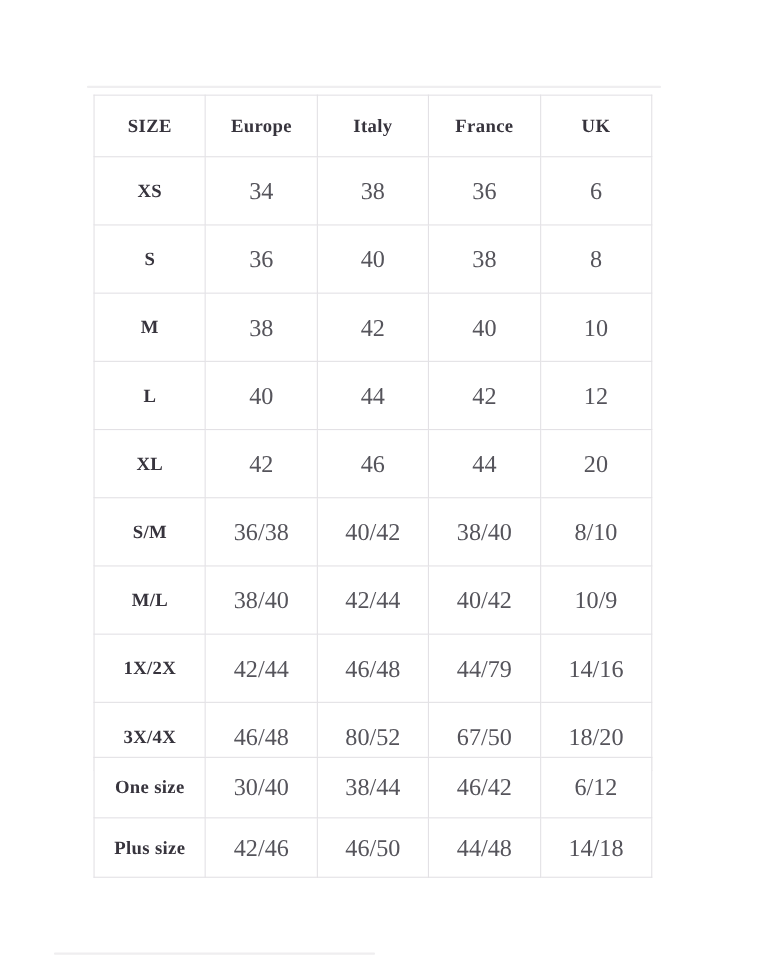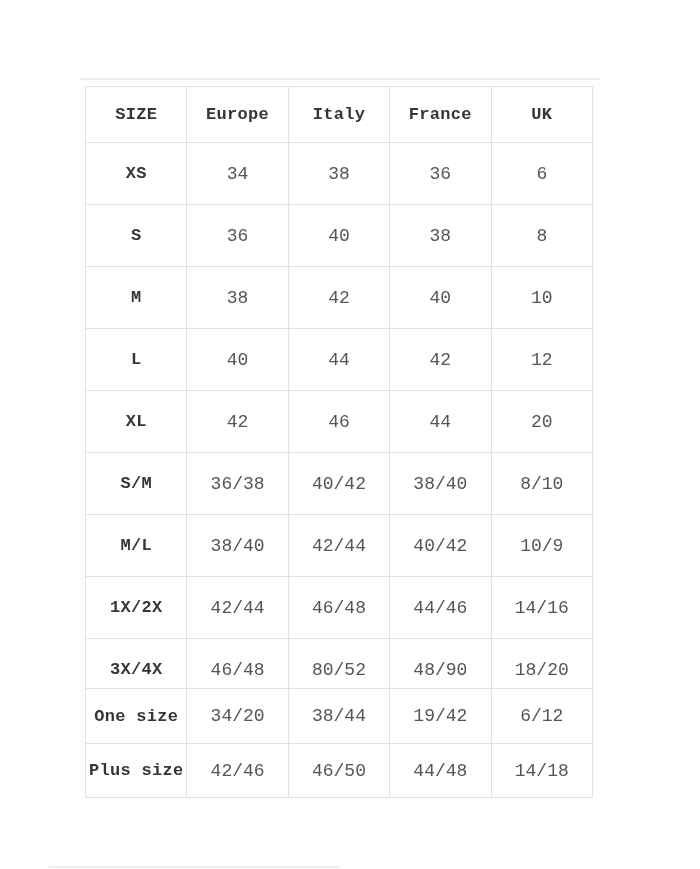--- a/index.html
+++ b/index.html
@@ -2,21 +2,21 @@
 <html style="--border-color: #e3e1e5; --header-text: #37343d; --value-text: #55545b;"><head>
 <meta charset="utf-8">
 <style>
   html, body { margin: 0; padding: 0; background: #ffffff; }
   .canvas {
     position: relative;
     width: 700px;
     height: 869px;
     background: #ffffff;
     overflow: hidden;
-    font-family: Liberation Mono, monospace;
+    font-family: Liberation Serif, serif;
   }
   .top-rule {
     position: absolute;
     left: 79px; top: 78px;
     width: 522px; height: 2px;
     background: #efeef0;
     border-radius: 2px;
   }
   .bottom-rule {
     position: absolute;
@@ -51,21 +51,21 @@
     color: var(--header-text, #37343d);
     letter-spacing: 0.3px;
   }
   .size-cell {
     font-size: 17px;
     font-weight: bold;
     color: var(--header-text, #37343d);
     letter-spacing: 0.3px;
   }
   .value-cell {
-    font-size: 18px;
+    font-size: 22px;
     font-weight: 400;
     color: var(--value-text, #55545b);
   }
 </style>
 </head>
 <body>
 
 <div class="canvas">
 
   <div class="top-rule"></div>
@@ -127,40 +127,40 @@
           <td class="size-cell">M/L</td>
           <td class="value-cell">38/40</td>
           <td class="value-cell">42/44</td>
           <td class="value-cell">40/42</td>
           <td class="value-cell">10/9</td>
         </tr>
         <tr>
           <td class="size-cell">1X/2X</td>
           <td class="value-cell">42/44</td>
           <td class="value-cell">46/48</td>
-          <td class="value-cell">44/46</td>
+          <td class="value-cell">44/79</td>
           <td class="value-cell">14/16</td>
         </tr>
         <tr>
           <td class="size-cell">3X/4X</td>
           <td class="value-cell">46/48</td>
           <td class="value-cell">80/52</td>
-          <td class="value-cell">48/90</td>
+          <td class="value-cell">67/50</td>
           <td class="value-cell">18/20</td>
         </tr>
       </tbody>
   </table>
 
   <table class="size-table secondary">
     <tbody id="secondary-body">
         <tr>
           <td class="size-cell">One size</td>
-          <td class="value-cell">34/20</td>
+          <td class="value-cell">30/40</td>
           <td class="value-cell">38/44</td>
-          <td class="value-cell">19/42</td>
+          <td class="value-cell">46/42</td>
           <td class="value-cell">6/12</td>
         </tr>
         <tr>
           <td class="size-cell">Plus size</td>
           <td class="value-cell">42/46</td>
           <td class="value-cell">46/50</td>
           <td class="value-cell">44/48</td>
           <td class="value-cell">14/18</td>
         </tr>
       </tbody>

